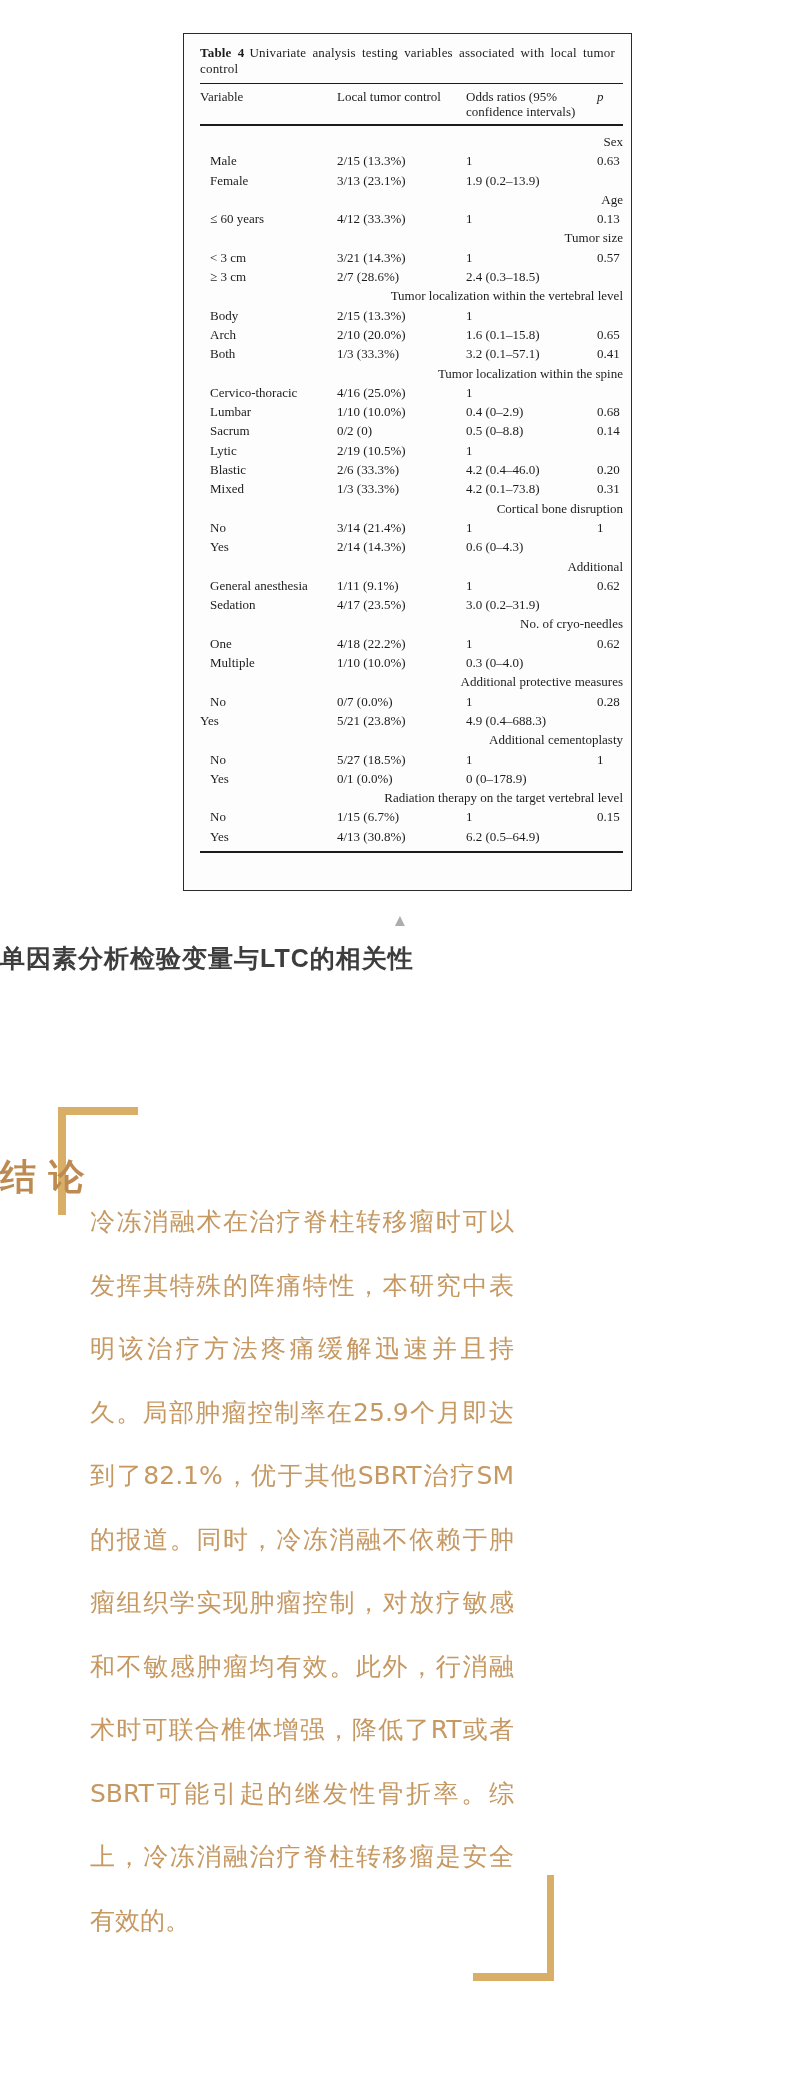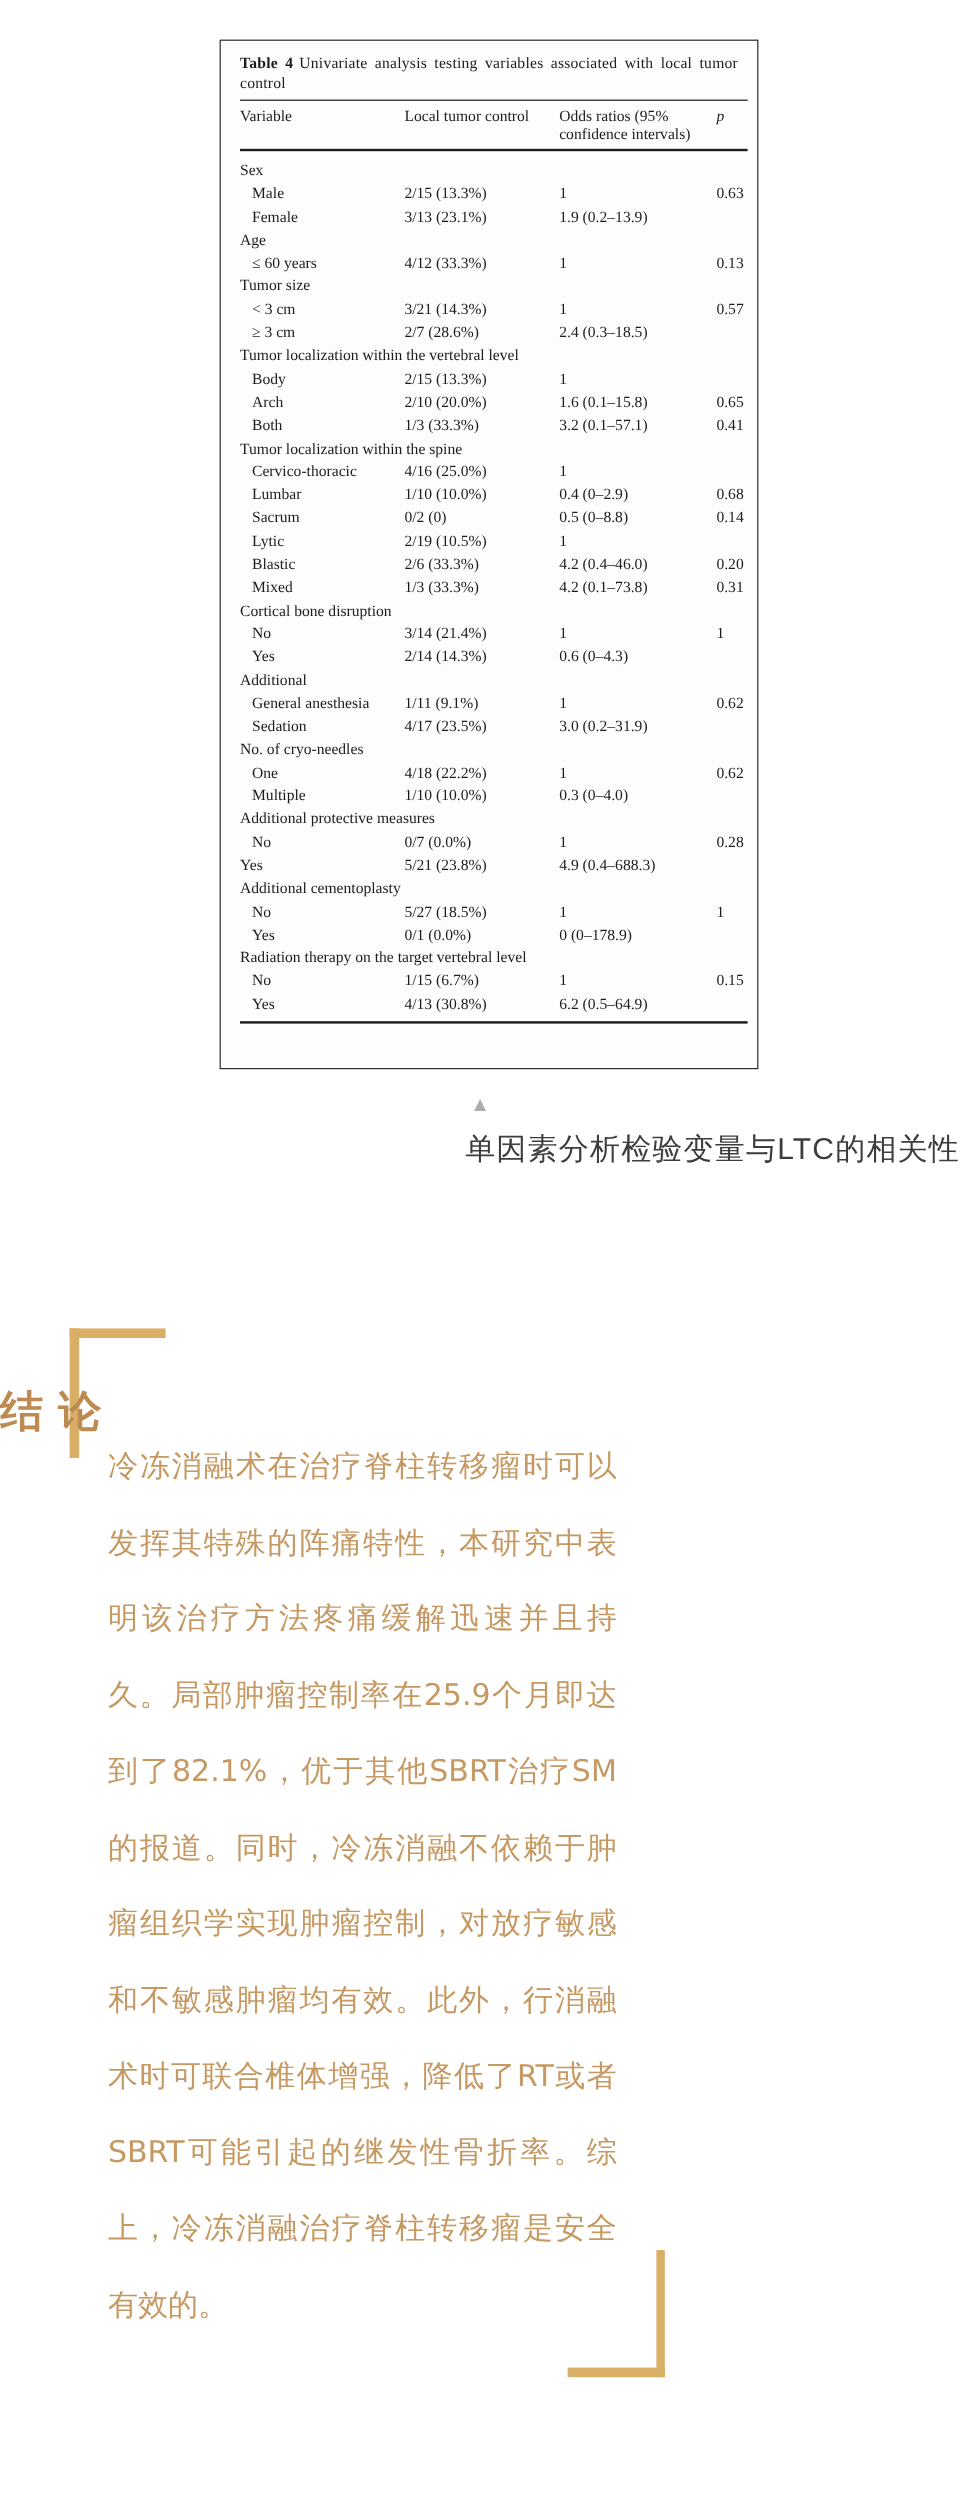--- a/index.html
+++ b/index.html
@@ -48,37 +48,38 @@
   .tbl-header .hc4{font-style:italic;}
   .tbl-body{font-size:13px;}
   .tbl-row{
     display:grid;
     grid-template-columns:137px 129px 131px 1fr;
     line-height:19.3px;
     align-items:baseline;
   }
   .tbl-row .c{white-space:nowrap;}
   .tbl-row .c1{padding-left:10px;}
-  .tbl-row.section .c1{padding-left:0;grid-column:1 / -1;}
+  .tbl-row.section .c1{padding-left:0;grid-column:1 / -1;text-align:right;}
   .tbl-row.flush .c1{padding-left:0;}
 
   
   .tri-marker{
     position:absolute; left:0; top:912px; width:800px;
     text-align:center;
     color:#adadad;
     font-size:17px; line-height:17px;
   }
   .fig-caption{
     position:absolute; left:0; top:941px; width:800px;
-    text-align:right;
+    text-align:left;
     color:#3d3d3d;
     font-size:25px;
     line-height:34px;
     letter-spacing:1px;
+    font-weight:bold;
   }
 
   
   .bracket{position:absolute;}
   .bracket.tl{
     left:58px; top:1107px;
     width:72px; height:100px;
     border-top:8px solid #d9ae66;
     border-left:8px solid #d9ae66;
   }

